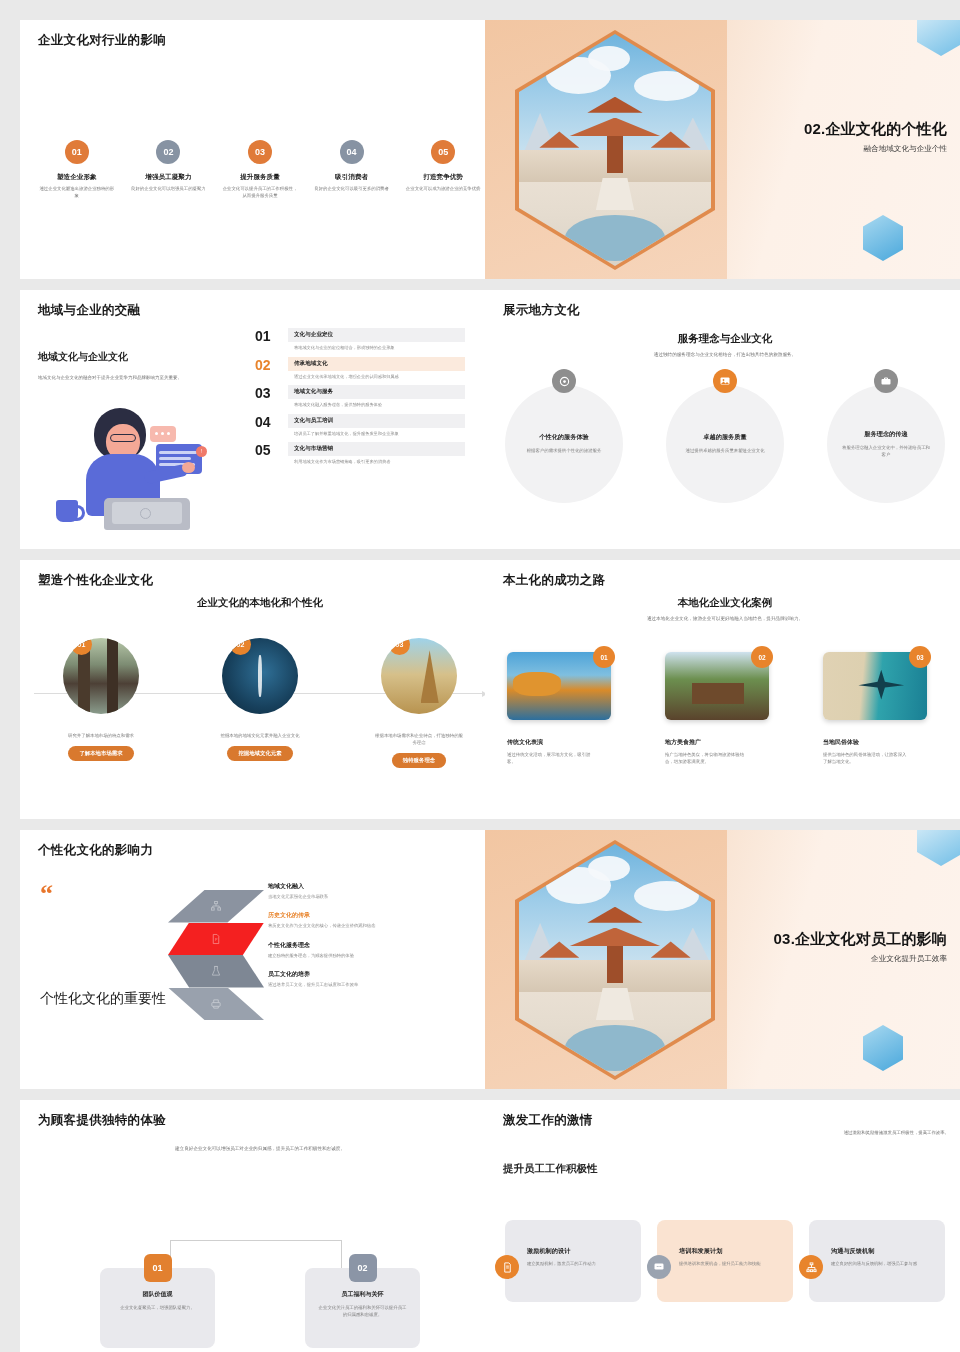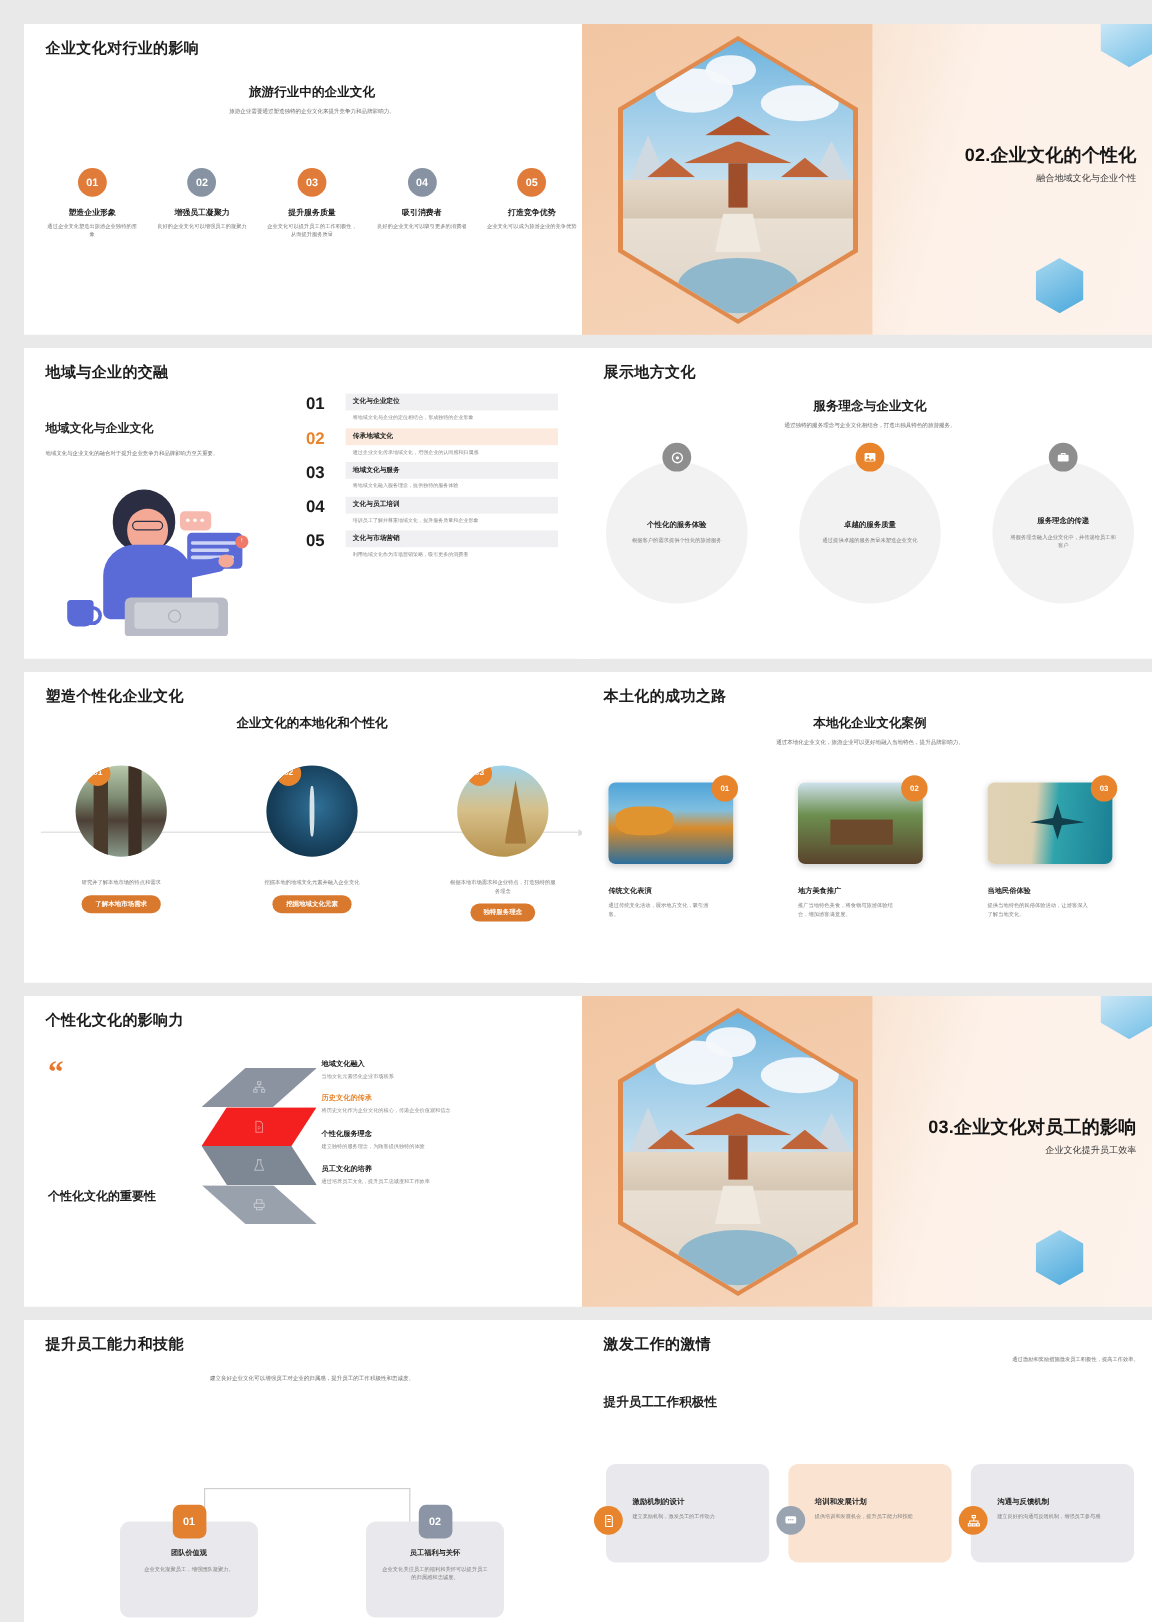--- a/index.html
+++ b/index.html
@@ -186,21 +186,21 @@
   .s6-d { font-size:4.4px; color:#7d7d7d; line-height:1.65; margin-top:4px; width:86px;}
   .ph-autumn { background:linear-gradient(180deg,#4ea3d8 0%,#7fbfe0 34%,#d98b2a 56%,#2c6f9e 100%); }
   .ph-autumn:before{content:"";position:absolute;left:6%;top:30%;width:46%;height:34%;background:#e0942f;border-radius:40%;}
   .ph-picnic { background:linear-gradient(180deg,#cfe2ee 0%,#6c8f4f 40%,#5a432c 100%); }
   .ph-picnic:before{content:"";position:absolute;left:26%;top:46%;width:50%;height:30%;background:#6e4a2c;}
   .ph-beach { background:linear-gradient(95deg,#e0d2b4 0%,#ddd0b0 38%,#2fa3ac 55%,#1a7f94 100%); }
   .ph-beach:before{content:"";position:absolute;left:34%;top:26%;width:44%;height:44%;background:#123f4c;clip-path:polygon(50% 0,58% 40%,100% 52%,58% 60%,50% 100%,42% 60%,0 52%,42% 40%);}
 
   
   .s7-quote { position:absolute; left:20px; top:55px; font-size:26px; color:#e8762c; font-weight:700; line-height:.7; font-family:"Liberation Serif", serif;}
-  .s7-sub { position:absolute; left:20px; top:160px; font-size:10px; font-weight:700; color:#1c1c1c;}
+  .s7-sub { position:absolute; left:20px; top:160px; font-size:14px; font-weight:400; color:#1c1c1c;}
   .chev { position:absolute; left:148px; top:60px; width:96px; height:130px; }
   .chev-b { position:absolute; left:0; width:96px; height:32.5px;
             clip-path: polygon(38% 0, 100% 0, 62% 100%, 0 100%); }
   .chev-b.r2 { clip-path: polygon(22% 0, 100% 0, 78% 100%, 0 100%); }
   .chev-b.r3 { clip-path: polygon(0 0, 78% 0, 100% 100%, 22% 100%); }
   .chev-b.r4 { clip-path: polygon(0 0, 62% 0, 100% 100%, 38% 100%); }
   .chev-ico { position:absolute; left:50%; top:50%; transform:translate(-50%,-50%); opacity:.45;}
   .s7-items { position:absolute; left:248px; top:52px; width:200px; }
   .s7-it { margin-bottom:11px; }
   .s7-t { font-size:6px; font-weight:700; color:#1c1c1c; }
@@ -238,24 +238,20 @@
   .s10-d { font-size:4.3px; color:#7d7d7d; line-height:1.65; margin-top:4px; width:98px;}
   svg { display:block; }
 </style>
 </head>
 <body>
 
 <div class="deck">
 
   <div class="slide">
     <div class="slide-title">企业文化对行业的影响</div>
-    <div class="s1-head">
-      <div class="ctr-title">旅游行业中的企业文化</div>
-      <div class="ctr-sub" style="margin-top:6px;padding:0 90px">旅游企业需要通过塑造独特的企业文化来提升竞争力和品牌影响力。</div>
-    </div>
     <div class="s1-row">
       <div class="s1-col">
         <div class="num-circle c-orange">01</div>
         <div class="s1-h">塑造企业形象</div>
         <div class="s1-d">通过企业文化塑造出旅游企业独特的形象</div>
       </div>
       <div class="s1-col">
         <div class="num-circle c-gray">02</div>
         <div class="s1-h">增强员工凝聚力</div>
         <div class="s1-d">良好的企业文化可以增强员工的凝聚力</div>
@@ -572,21 +568,21 @@
       </div>
     </div>
     <div class="hexdeco"></div>
     <div class="sec-text">
       <div class="sec-title">03.企业文化对员工的影响</div>
       <div class="sec-sub">企业文化提升员工效率</div>
     </div>
   </div>
 
   <div class="slide">
-    <div class="slide-title">提升员工能力和技能</div>
+    <div class="slide-title">为顾客提供独特的体验</div>
     <div class="s9-head">
       <div class="ctr-sub" style="margin-top:6px;padding:0 65px">建立良好企业文化可以增强员工对企业的归属感，提升员工的工作积极性和忠诚度。</div>
     </div>
     <div class="s9-conn"></div>
     <div class="s9-row">
       <div class="s9-card">
         <div class="s9-badge o">01</div>
         <div class="s9-t">团队价值观</div>
         <div class="s9-d">企业文化凝聚员工，增强团队凝聚力。</div>
       </div>

